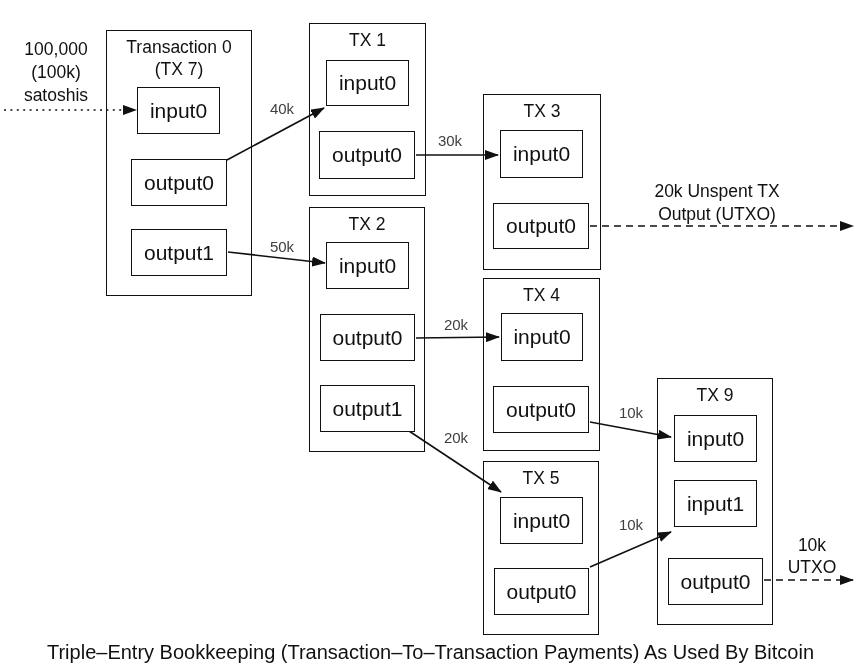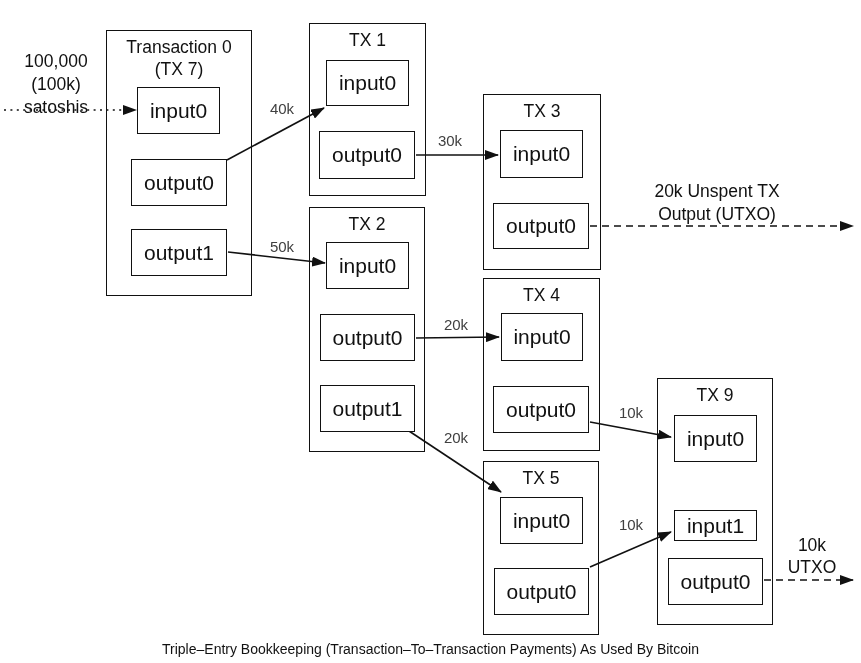--- a/index.html
+++ b/index.html
@@ -65,21 +65,21 @@
     line-height: 23px;
     color: #111111;
     white-space: nowrap;
   }
   .caption {
     position: absolute;
     left: 0;
     right: 0;
     top: 641px;
     text-align: center;
-    font-size: 14px;
+    font-size: 20px;
     color: #111111;
     white-space: nowrap;
   }
 </style>
 </head>
 <body>
 
 <div class="canvas">
 
   <svg class="arrows" width="861" height="663" viewBox="0 0 861 663" xmlns="http://www.w3.org/2000/svg">
@@ -103,21 +103,21 @@
 
     <line x1="409" y1="431" x2="501" y2="492" marker-end="url(#ah)"></line>
 
     <line x1="590" y1="422" x2="671" y2="437" marker-end="url(#ah)"></line>
 
     <line x1="590" y1="567" x2="671" y2="532" marker-end="url(#ah)"></line>
 
     <line class="dashed" x1="764" y1="580" x2="853" y2="580" marker-end="url(#ah)"></line>
   </svg>
 
-  <div class="note" style="left:8px; top:50px; width:96px;">
+  <div class="note" style="left:8px; top:38px; width:96px;">
     <div>100,000</div>
     <div>(100k)</div>
     <div>satoshis</div>
   </div>
 
   <div class="tx" style="left:106px; top:22px; width:146px; height:266px;">
     <div class="tx-title">
       <div>Transaction 0</div>
       <div>(TX 7)</div>
     </div>
@@ -184,21 +184,21 @@
   <div class="slot" style="left:494px; top:568px; width:95px; height:47px;">
     <span>output0</span>
   </div>
 
   <div class="tx" style="left:657px; top:370px; width:116px; height:247px;">
     <div class="tx-title">TX 9</div>
   </div>
   <div class="slot" style="left:674px; top:415px; width:83px; height:47px;">
     <span>input0</span>
   </div>
-  <div class="slot" style="left:674px; top:510px; width:83px; height:31px;">
+  <div class="slot" style="left:674px; top:480px; width:83px; height:47px;">
     <span>input1</span>
   </div>
   <div class="slot" style="left:668px; top:558px; width:95px; height:47px;">
     <span>output0</span>
   </div>
 
   <div class="flabel" style="left:258px; top:100px;">40k</div>
   <div class="flabel" style="left:258px; top:238px;">50k</div>
   <div class="flabel" style="left:426px; top:132px;">30k</div>
   <div class="flabel" style="left:432px; top:316px;">20k</div>

